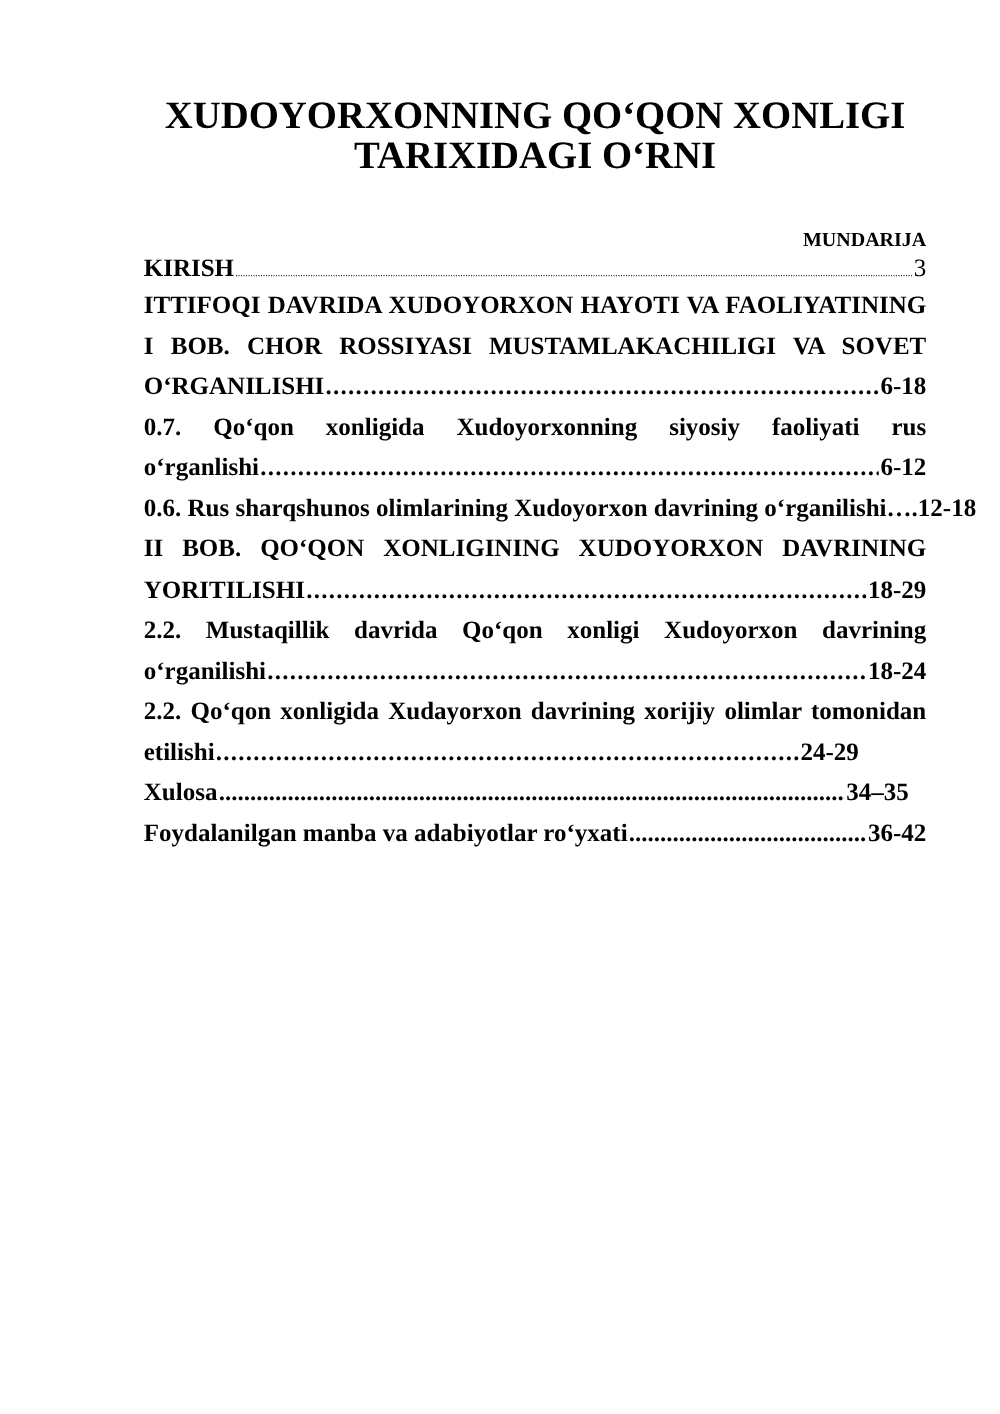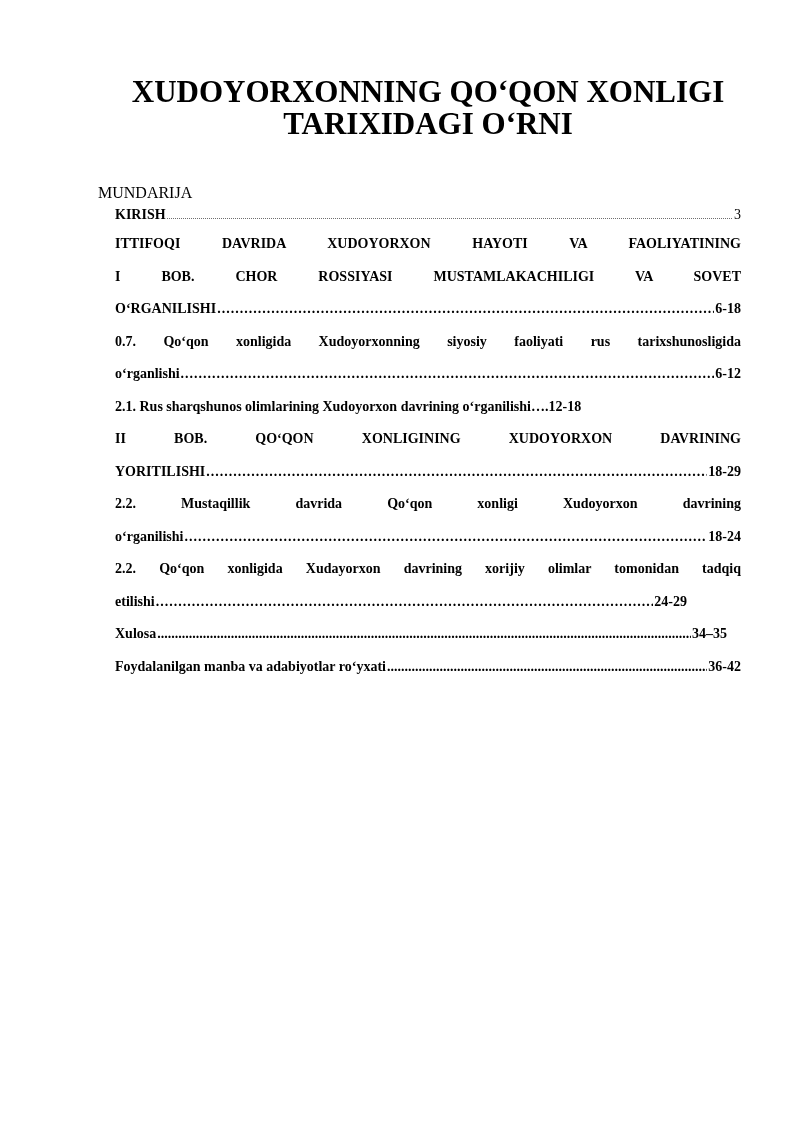--- a/index.html
+++ b/index.html
@@ -1,23 +1,23 @@
 <!DOCTYPE html>
 <html><head>
 <meta charset="utf-8">
 <style>
   html, body { margin: 0; padding: 0; background: #ffffff; }
   body { width: 800px; height: 1131px; position: relative; overflow: hidden;
          font-family: "Liberation Serif", "DejaVu Serif", serif; color: #000; }
   .page { position: absolute; left: 0; top: 0; width: 800px; height: 1131px; background: #fff; }
   .title { position: absolute; left: 115px; width: 626px; top: 76px; text-align: center;
            font-weight: bold; font-size: 31px; line-height: 32px; }
-  .subtitle { position: absolute; left: 98px; width: 626px; top: 183px; text-align: left;
-              font-weight: normal; font-size: 16px; line-height: 20px; }
-  .toc { position: absolute; left: 115px; width: 626px; top: 202px; font-weight: bold; font-size: 14px; }
+  .subtitle { position: absolute; left: 115px; width: 626px; top: 183px; text-align: right;
+              font-weight: bold; font-size: 16px; line-height: 20px; }
+  .toc { position: absolute; left: 115px; width: 626px; top: 202px; font-weight: bold; font-size: 20px; }
   .line { display: flex; align-items: baseline; height: 32.5px; line-height: 32.5px; white-space: nowrap; }
   .line.first { height: 26px; line-height: 26px; }
   .just { text-align: justify; text-align-last: justify; display: block; white-space: normal; height: 32.5px; line-height: 32.5px; overflow: hidden; }
   .lead { flex: 1 1 auto; overflow: hidden; white-space: nowrap; margin: 0 1px; }
   .lead::after { content: "......................................................................................................................................................................................................................................................................................................"; letter-spacing: 1px; }
   .lead.fine::after { font-size: 8px; letter-spacing: 0px; font-weight: normal; content: "...................................................................................................................................................................................................................................................................................................................................................................................................................................................................................................................................................................................."; }
   .lead.tight::after { letter-spacing: 0px; }
   .page-num { flex: 0 0 auto; }
   .page-num.normal { font-weight: normal; }
 </style>
@@ -54,21 +54,21 @@
     <div>
       <div class="just">0.7. Qo‘qon xonligida Xudoyorxonning siyosiy faoliyati rus tarixshunosligida</div>
       <div class="line">
         <span>o‘rganlishi</span>
         <span class="lead"></span>
         <span class="page-num">6-12</span>
       </div>
     </div>
 
     <div class="line">
-      <span>2.1. Rus sharqshunos olimlarining Xudoyorxon davrining o‘rganilishi</span>
+      <span>0.6. Rus sharqshunos olimlarining Xudoyorxon davrining o‘rganilishi</span>
       <span>….</span>
       <span class="page-num">12-18</span>
     </div>
 
     <div>
       <div class="just">II BOB. QO‘QON XONLIGINING XUDOYORXON DAVRINING</div>
       <div class="line">
         <span>YORITILISHI</span>
         <span class="lead"></span>
         <span class="page-num">18-29</span>

